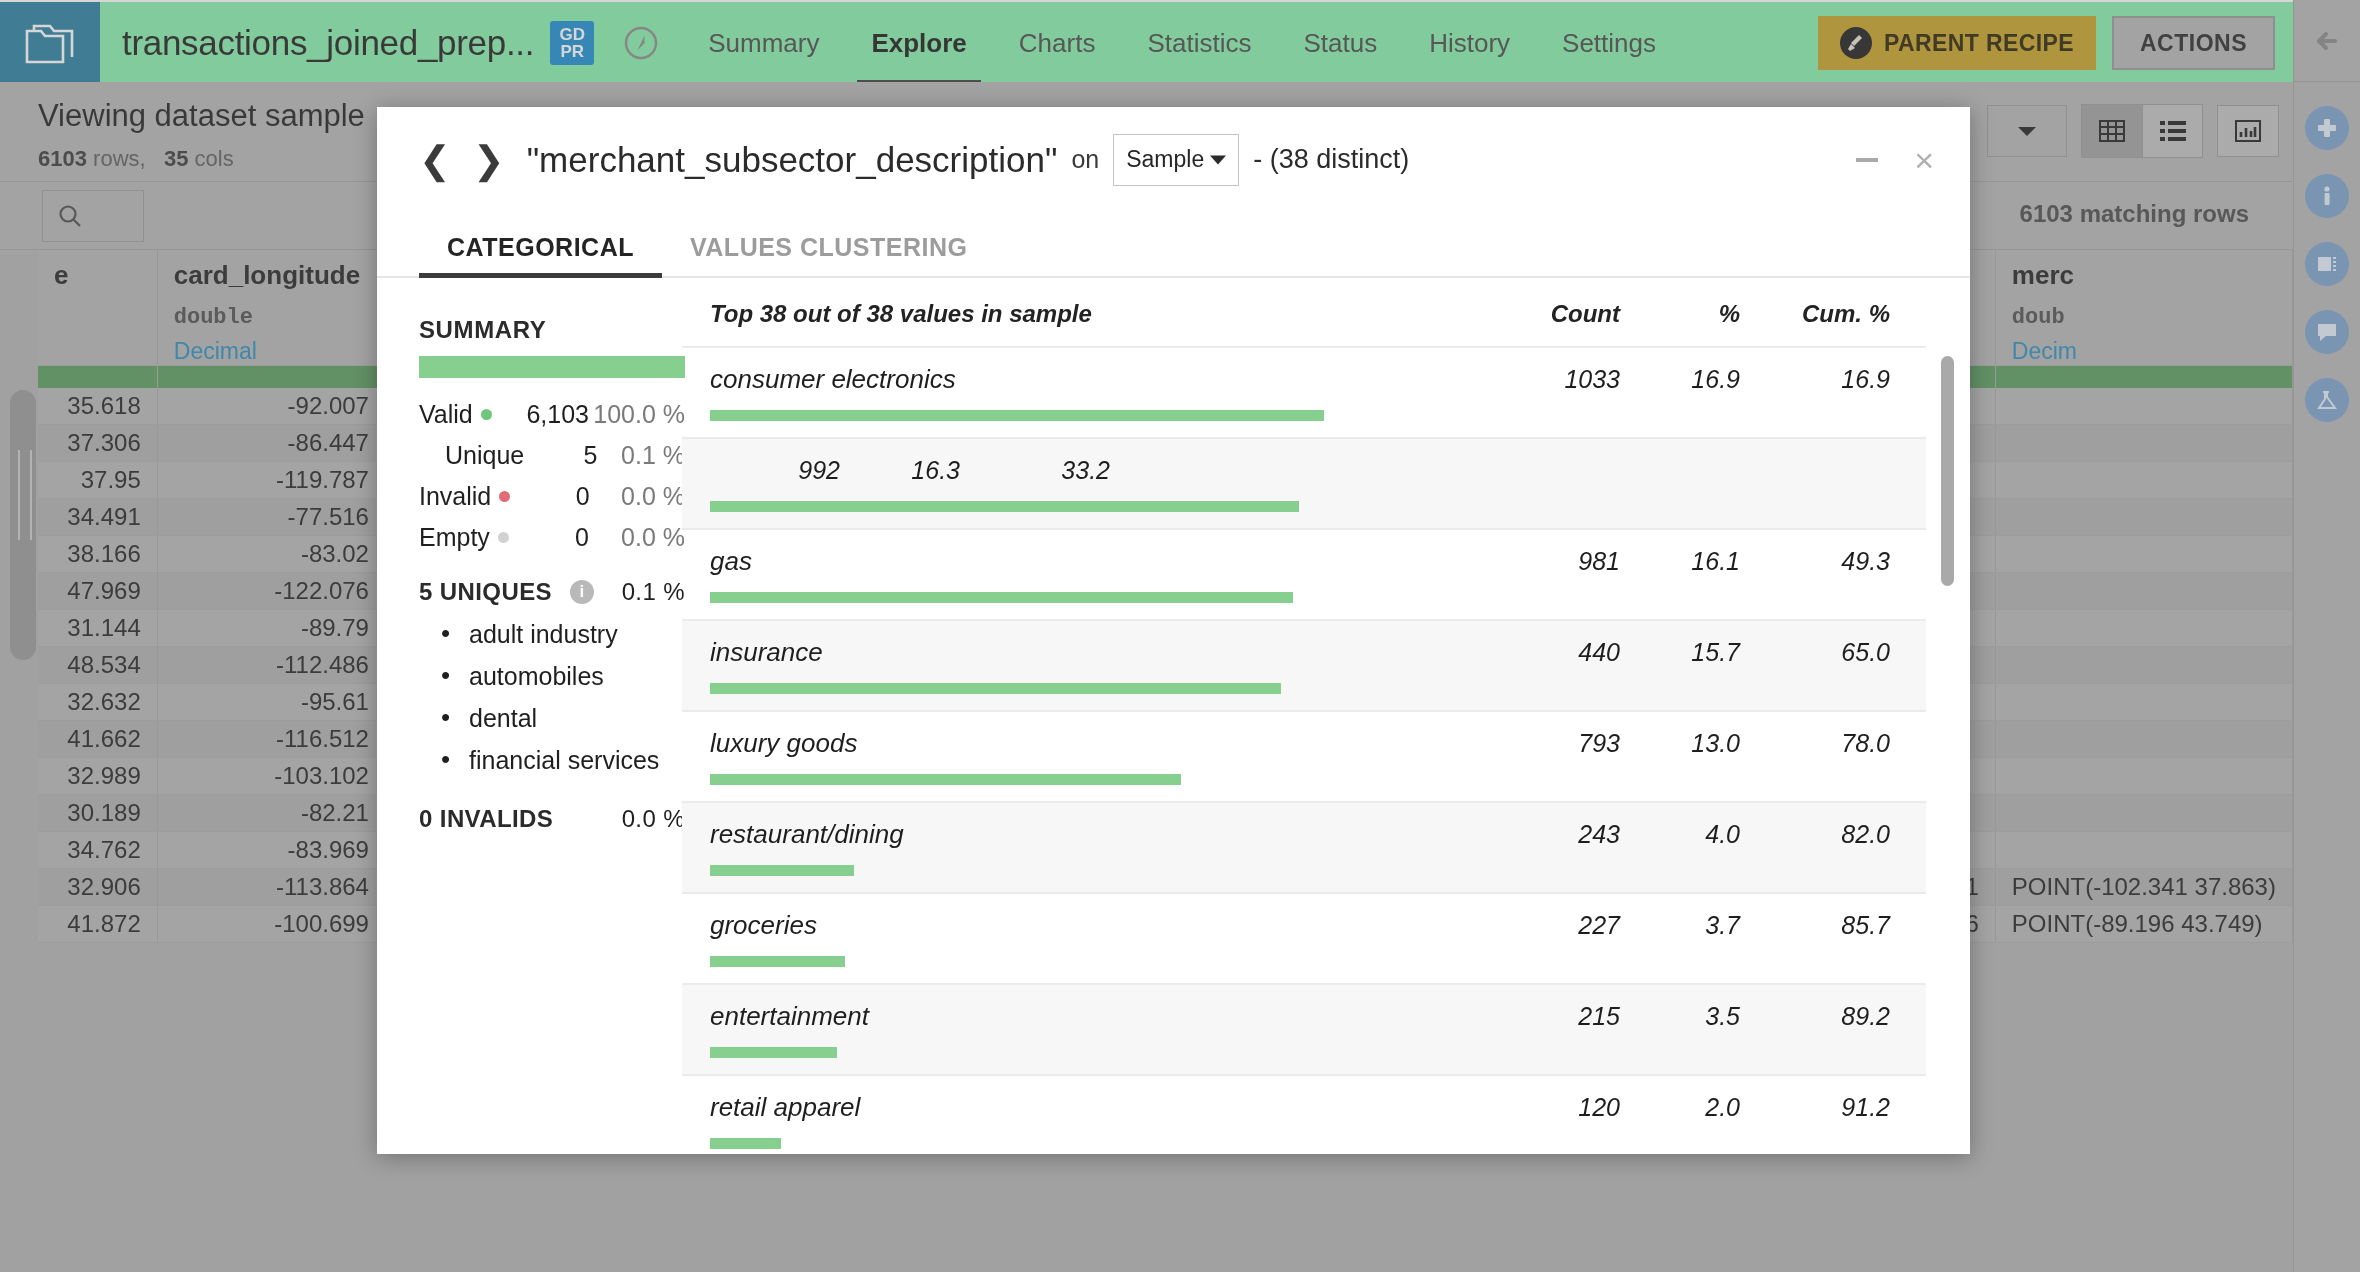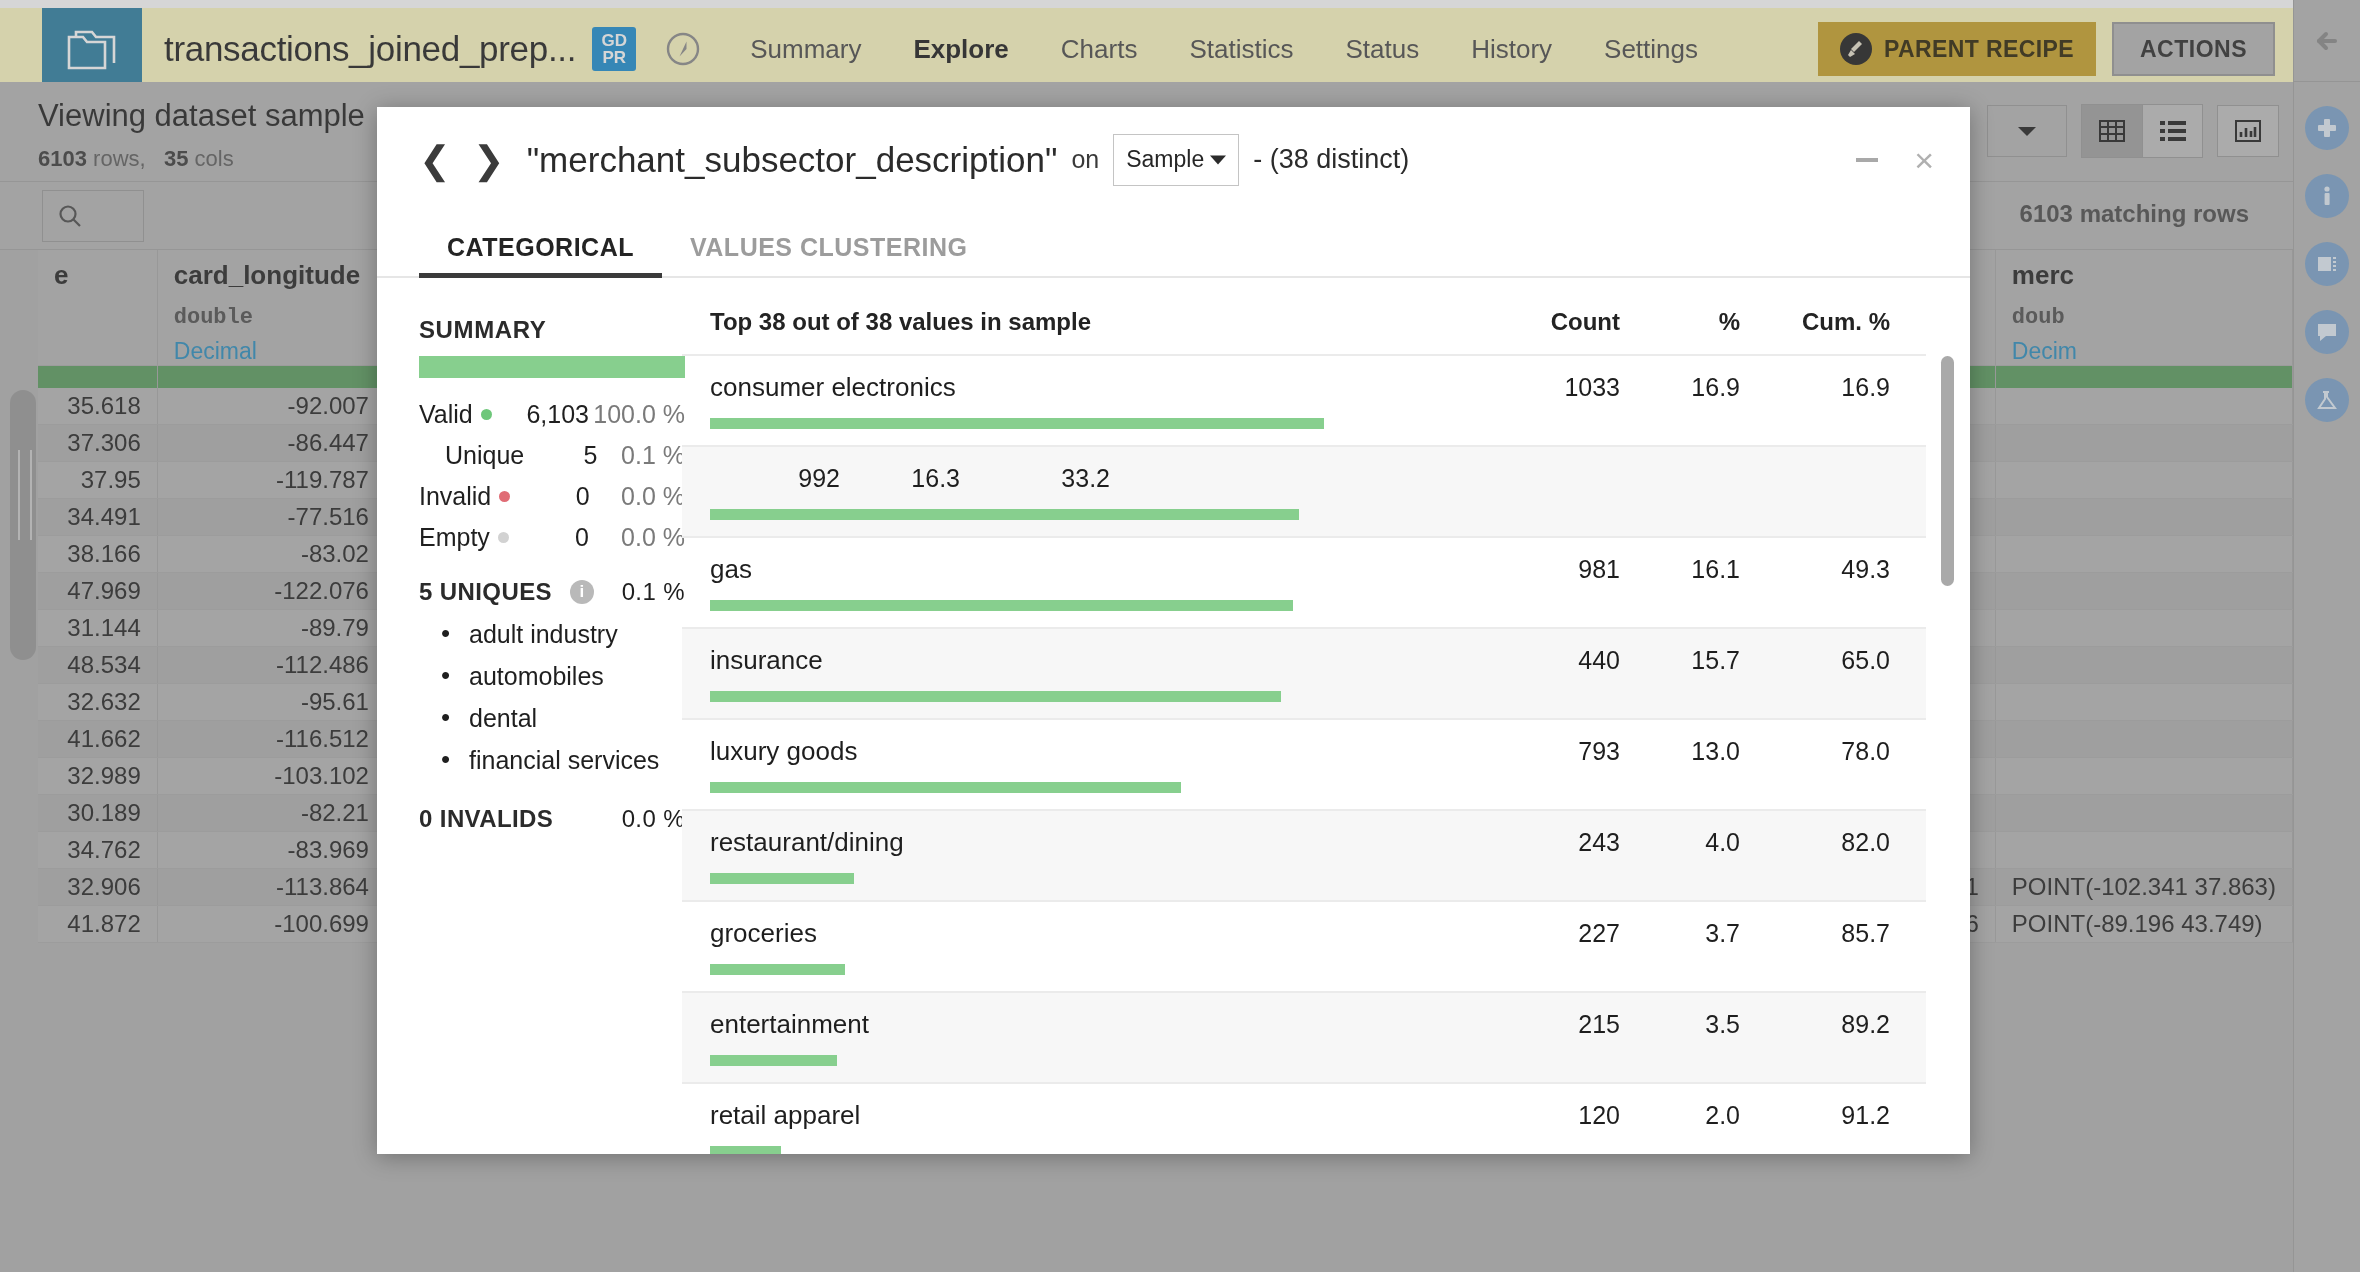--- a/index.html
+++ b/index.html
@@ -9,23 +9,23 @@
     overflow: hidden;
     background: #fff;
   }
   #app { position: relative; width: 2360px; height: 1272px; }
 
   
   #bg { position: absolute; inset: 0; background: #fff; }
 
   
   .topbar {
-    position: absolute; top: 8px; left: 0; width: 2293px; height: 82px;
-    background: #fef9c3;
-    display: flex; align-items: stretch; padding-left: 42px;
+    position: absolute; top: 2px; left: 0; width: 2293px; height: 82px;
+    background: #86efac;
+    display: flex; align-items: stretch;
   }
   .folder-tile {
     width: 100px; height: 82px; background: #2a7ea3;
     display: flex; align-items: center; justify-content: center; flex: none;
   }
   .folder-tile svg { width: 54px; height: 46px; }
   .ds-title {
     display: flex; align-items: center; padding: 0 16px 0 22px;
     font-size: 35px; color: #1f1f1f; white-space: nowrap; letter-spacing: -0.3px;
   }
@@ -204,21 +204,21 @@
     margin-left: 18px; cursor: pointer; }
   .uni-h .pct { margin-left: auto; font-weight: normal; color: #1f1f1f; }
   .uni-list { list-style: none; margin: 14px 0 0 22px; }
   .uni-list li { font-size: 25px; color: #1f1f1f; margin-bottom: 13px; position: relative; padding-left: 28px; }
   .uni-list li::before { content: "\2022"; position: absolute; left: 0; top: -2px; font-size: 26px; }
   .inv-h { display: flex; width: 266px; margin-top: 30px; font-size: 24px; font-weight: bold;
     letter-spacing: 0.4px; color: #2b2b2b; }
   .inv-h .pct { margin-left: auto; font-weight: normal; color: #1f1f1f; }
 
   
-  .values { flex: 1; min-width: 0; position: relative; padding: 30px 0 0 0; display: flex; flex-direction: column; }
+  .values { flex: 1; min-width: 0; position: relative; padding: 22px 0 0 0; display: flex; flex-direction: column; font-style: italic; }
   .v-head { display: flex; align-items: center; padding: 0 36px 0 28px; font-size: 24px;
     font-weight: bold; color: #232323; padding-bottom: 18px; border-bottom: 2px solid #ebebeb;
     margin-right: 44px; flex: none; }
   .v-head .vh-title { flex: 1; }
   .v-head .c-count { width: 130px; text-align: right; }
   .v-head .c-pct { width: 120px; text-align: right; }
   .v-head .c-cum { width: 150px; text-align: right; }
   .v-list { flex: 1; overflow: hidden; margin-right: 44px; }
   .v-row { position: relative; height: 91px; border-bottom: 2px solid #ebebeb;
     padding: 0 36px 0 28px; cursor: pointer; }

